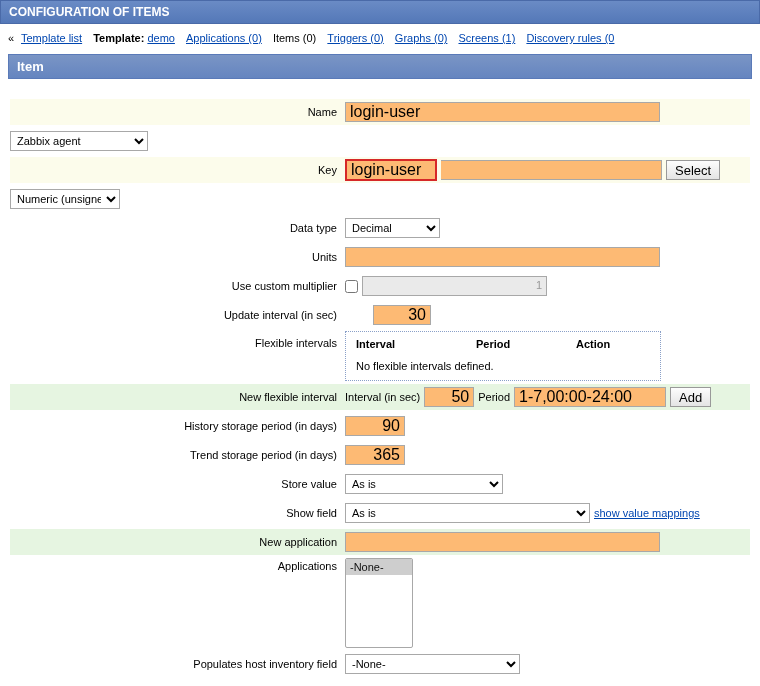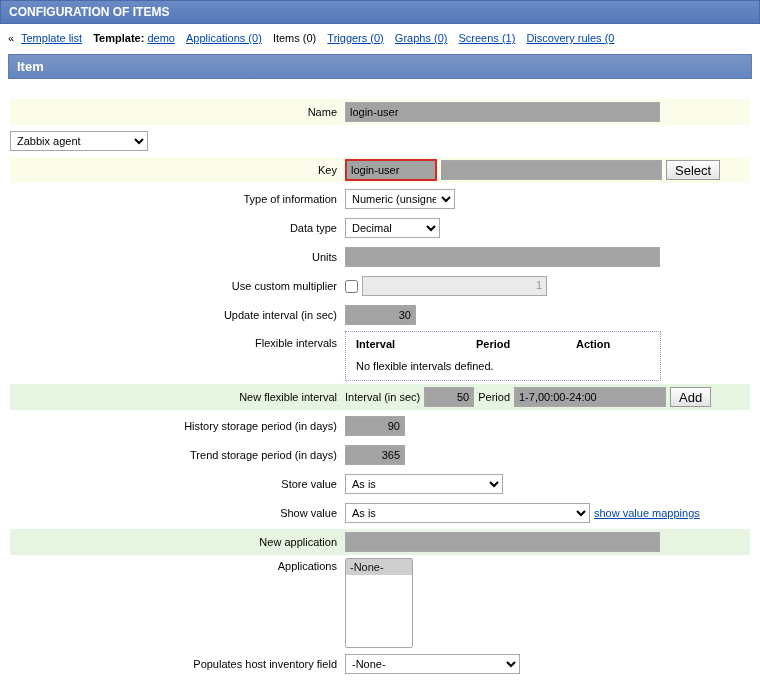--- a/index.html
+++ b/index.html
@@ -15,21 +15,21 @@
 .section-bar { background: linear-gradient(#7a95c5, #6585c0); color: #fff; font-weight: bold; padding: 4px 8px; font-size: 13px; border: 1px solid #5a7ab8; margin: 0 8px; }
 
 .form-area { padding: 20px 10px 20px 10px; }
 
 .row { display: flex; align-items: center; min-height: 26px; margin-bottom: 3px; }
 .row.hl-yellow { background: #fcfceb; }
 .row.hl-green { background: #e6f5e1; }
 .label { width: 335px; text-align: right; padding-right: 8px; font-size: 11px; }
 .field { flex: 1; display: flex; align-items: center; gap: 4px; }
 
-input[type=text] { border: 1px solid #a8a8a8; padding: 2px 4px; font-size: 11px; font-family: inherit; height: 20px; background: #a3a3a3; }
+input[type=text] { border: 1px solid #a8a8a8; padding: 2px 4px; font-size: 16px; font-family: inherit; height: 20px; background: #fdba74; }
 input[type=text].right { text-align: right; }
 select { border: 1px solid #a8a8a8; font-size: 11px; font-family: inherit; height: 20px; background: #fff; padding: 1px 2px; }
 select.multi { height: 90px; padding: 0; }
 select.multi option { padding: 2px 4px; }
 
 .btn { border: 1px solid #999; background: linear-gradient(#fdfdfd, #e4e4e4); padding: 2px 8px; font-size: 13px; font-family: inherit; cursor: pointer; height: 20px; }
 
 .highlight-box { border: 2px solid #d62828; padding: 0; display: inline-block; }
 
 .multiplier-input { background: #eaeaea; color: #999; border: 1px solid #a8a8a8; padding: 2px 4px; height: 20px; width: 185px; text-align: right; }
@@ -96,21 +96,20 @@
     <div class="field">
       <span class="highlight-box">
         <input type="text" style="width: 88px; border: none; height: 18px;" value="login-user">
       </span>
         <input type="text" style="width: 221px; border-left: none;">
       <button class="btn">Select</button>
     </div>
   </div>
 
   <div class="row">
-    <div class="label">Type of information</div>
     <div class="field">
       <select style="width:110px">
         <option>Numeric (unsigned)</option>
       </select>
     </div>
   </div>
 
   <div class="row">
     <div class="label">Data type</div>
     <div class="field">
@@ -131,21 +130,21 @@
     <div class="label">Use custom multiplier</div>
     <div class="field">
       <input type="checkbox" style="">
       <span class="multiplier-input">1</span>
     </div>
   </div>
 
   <div class="row">
     <div class="label">Update interval (in sec)</div>
     <div class="field">
-      <input type="text" class="right" style="width: 71px;" value="30">
+      <input type="text" class="right" style="width: 58px; margin-left: 28px;" value="30">
     </div>
   </div>
 
   <div class="row" style="align-items:flex-start">
     <div class="label" style="padding-top:6px">Flexible intervals</div>
     <div class="field">
       <div class="flex-box">
         <div class="fh">
           <div class="c1">Interval</div>
           <div class="c2">Period</div>
@@ -184,21 +183,21 @@
   <div class="row">
     <div class="label">Store value</div>
     <div class="field">
       <select style="width:158px">
         <option>As is</option>
       </select>
     </div>
   </div>
 
   <div class="row">
-    <div class="label">Show value</div>
+    <div class="label">Show field</div>
     <div class="field">
       <select style="width:245px">
         <option>As is</option>
       </select>
       <a href="#" class="link">show value mappings</a>
     </div>
   </div>
 
   <div class="row hl-green">
     <div class="label">New application</div>

